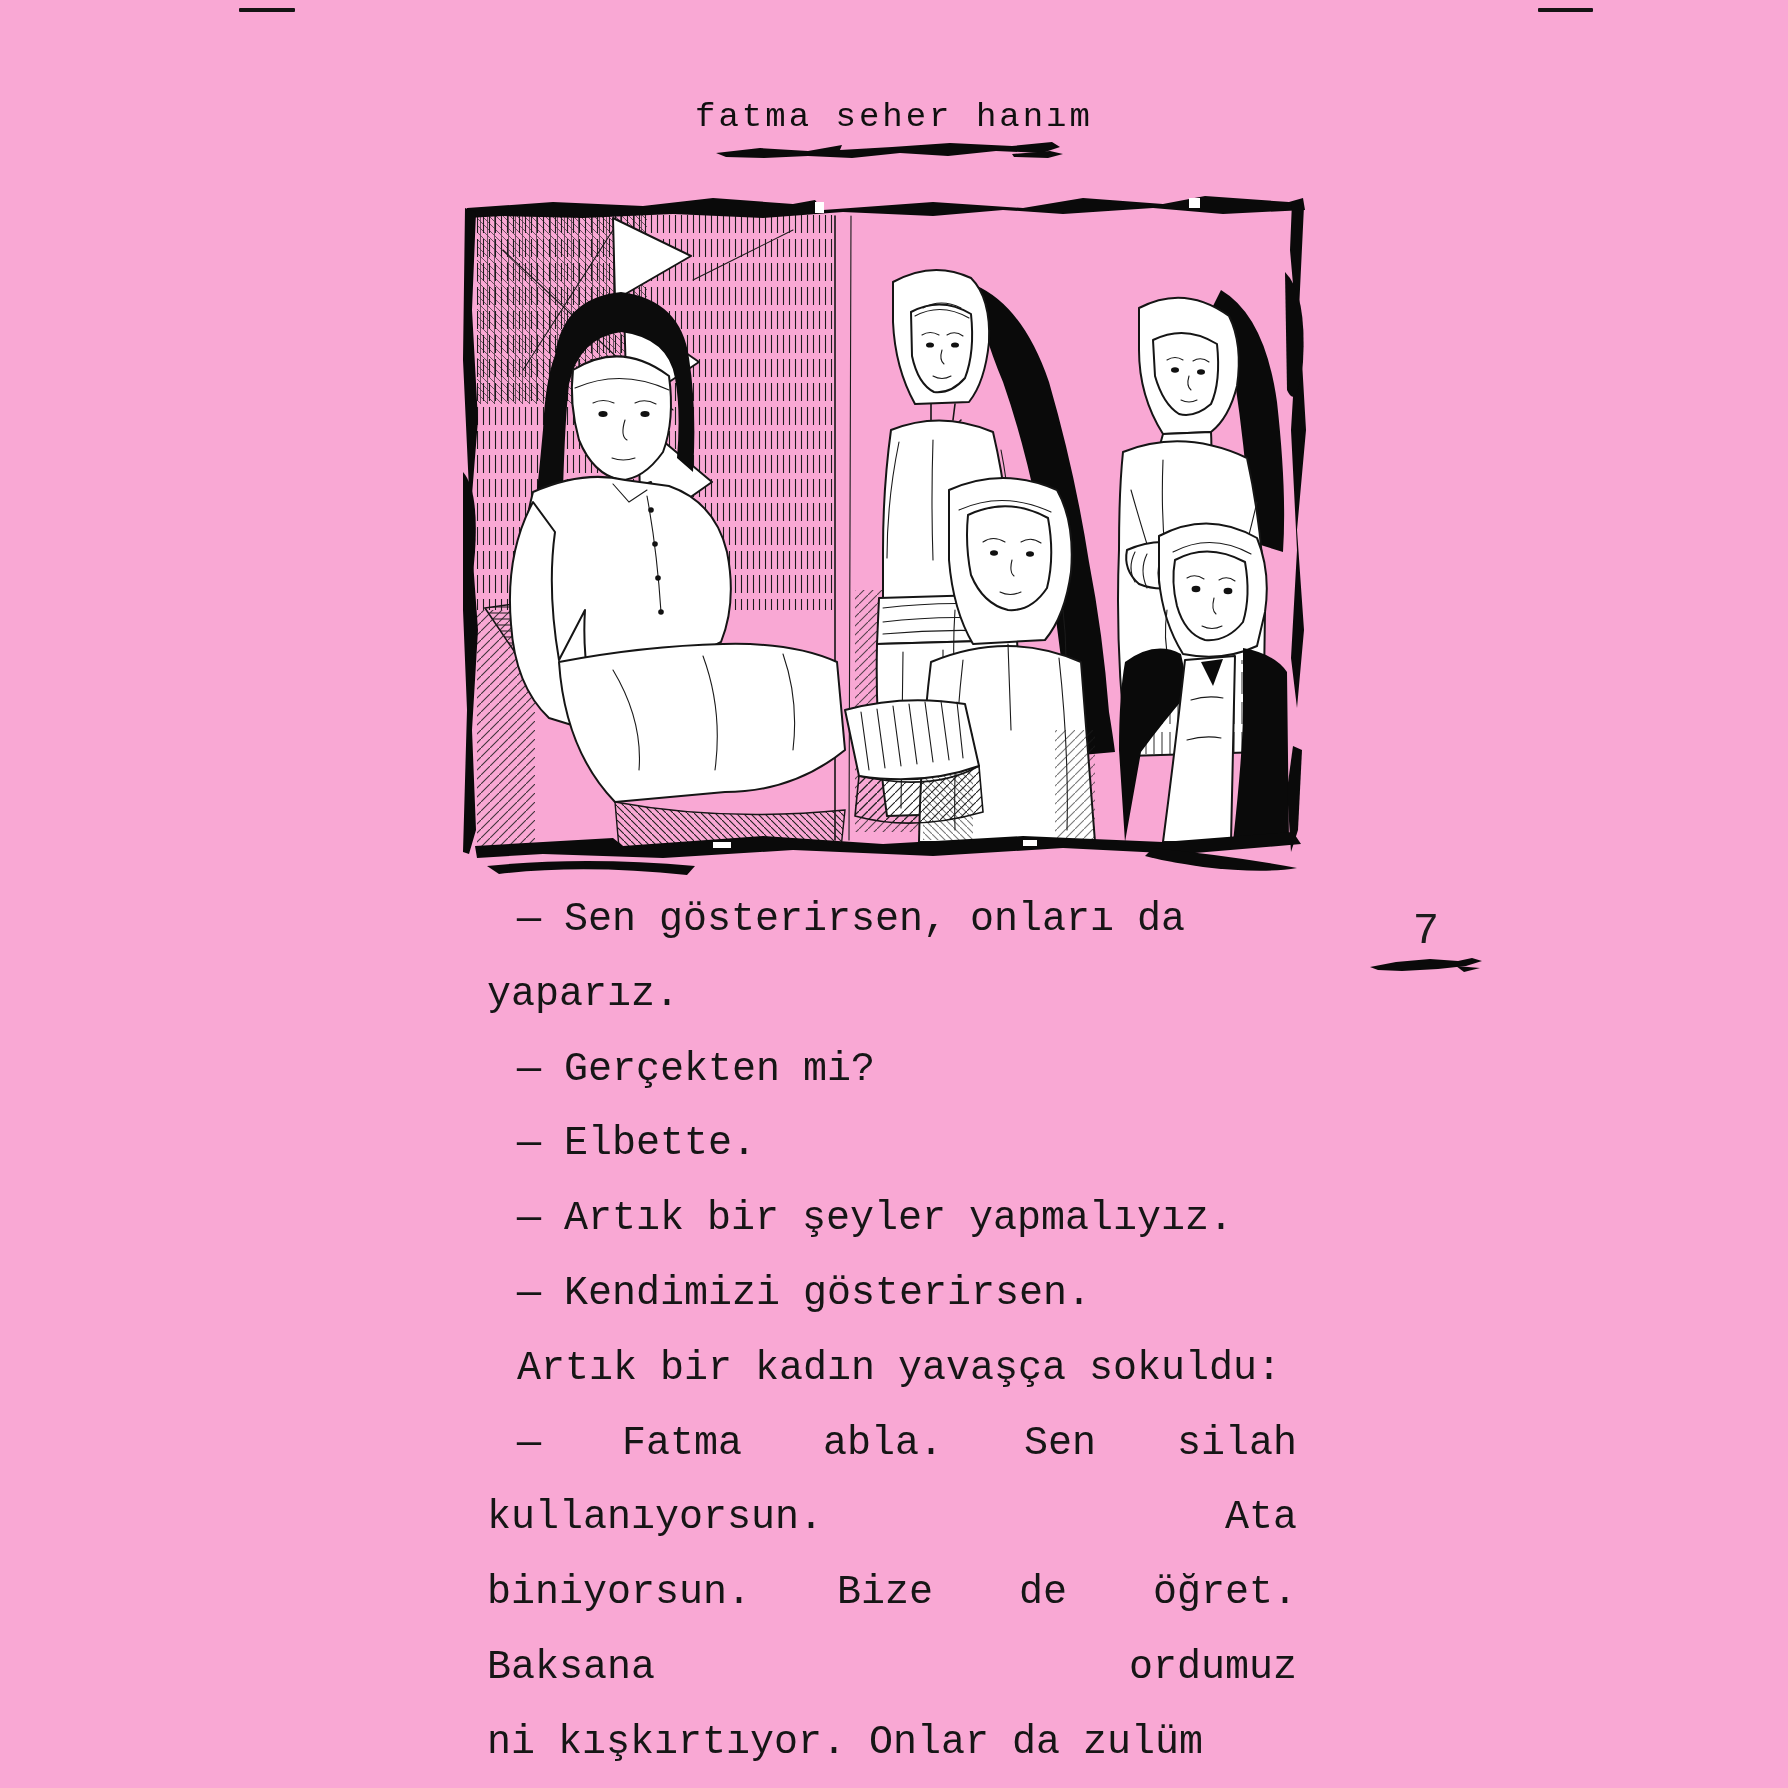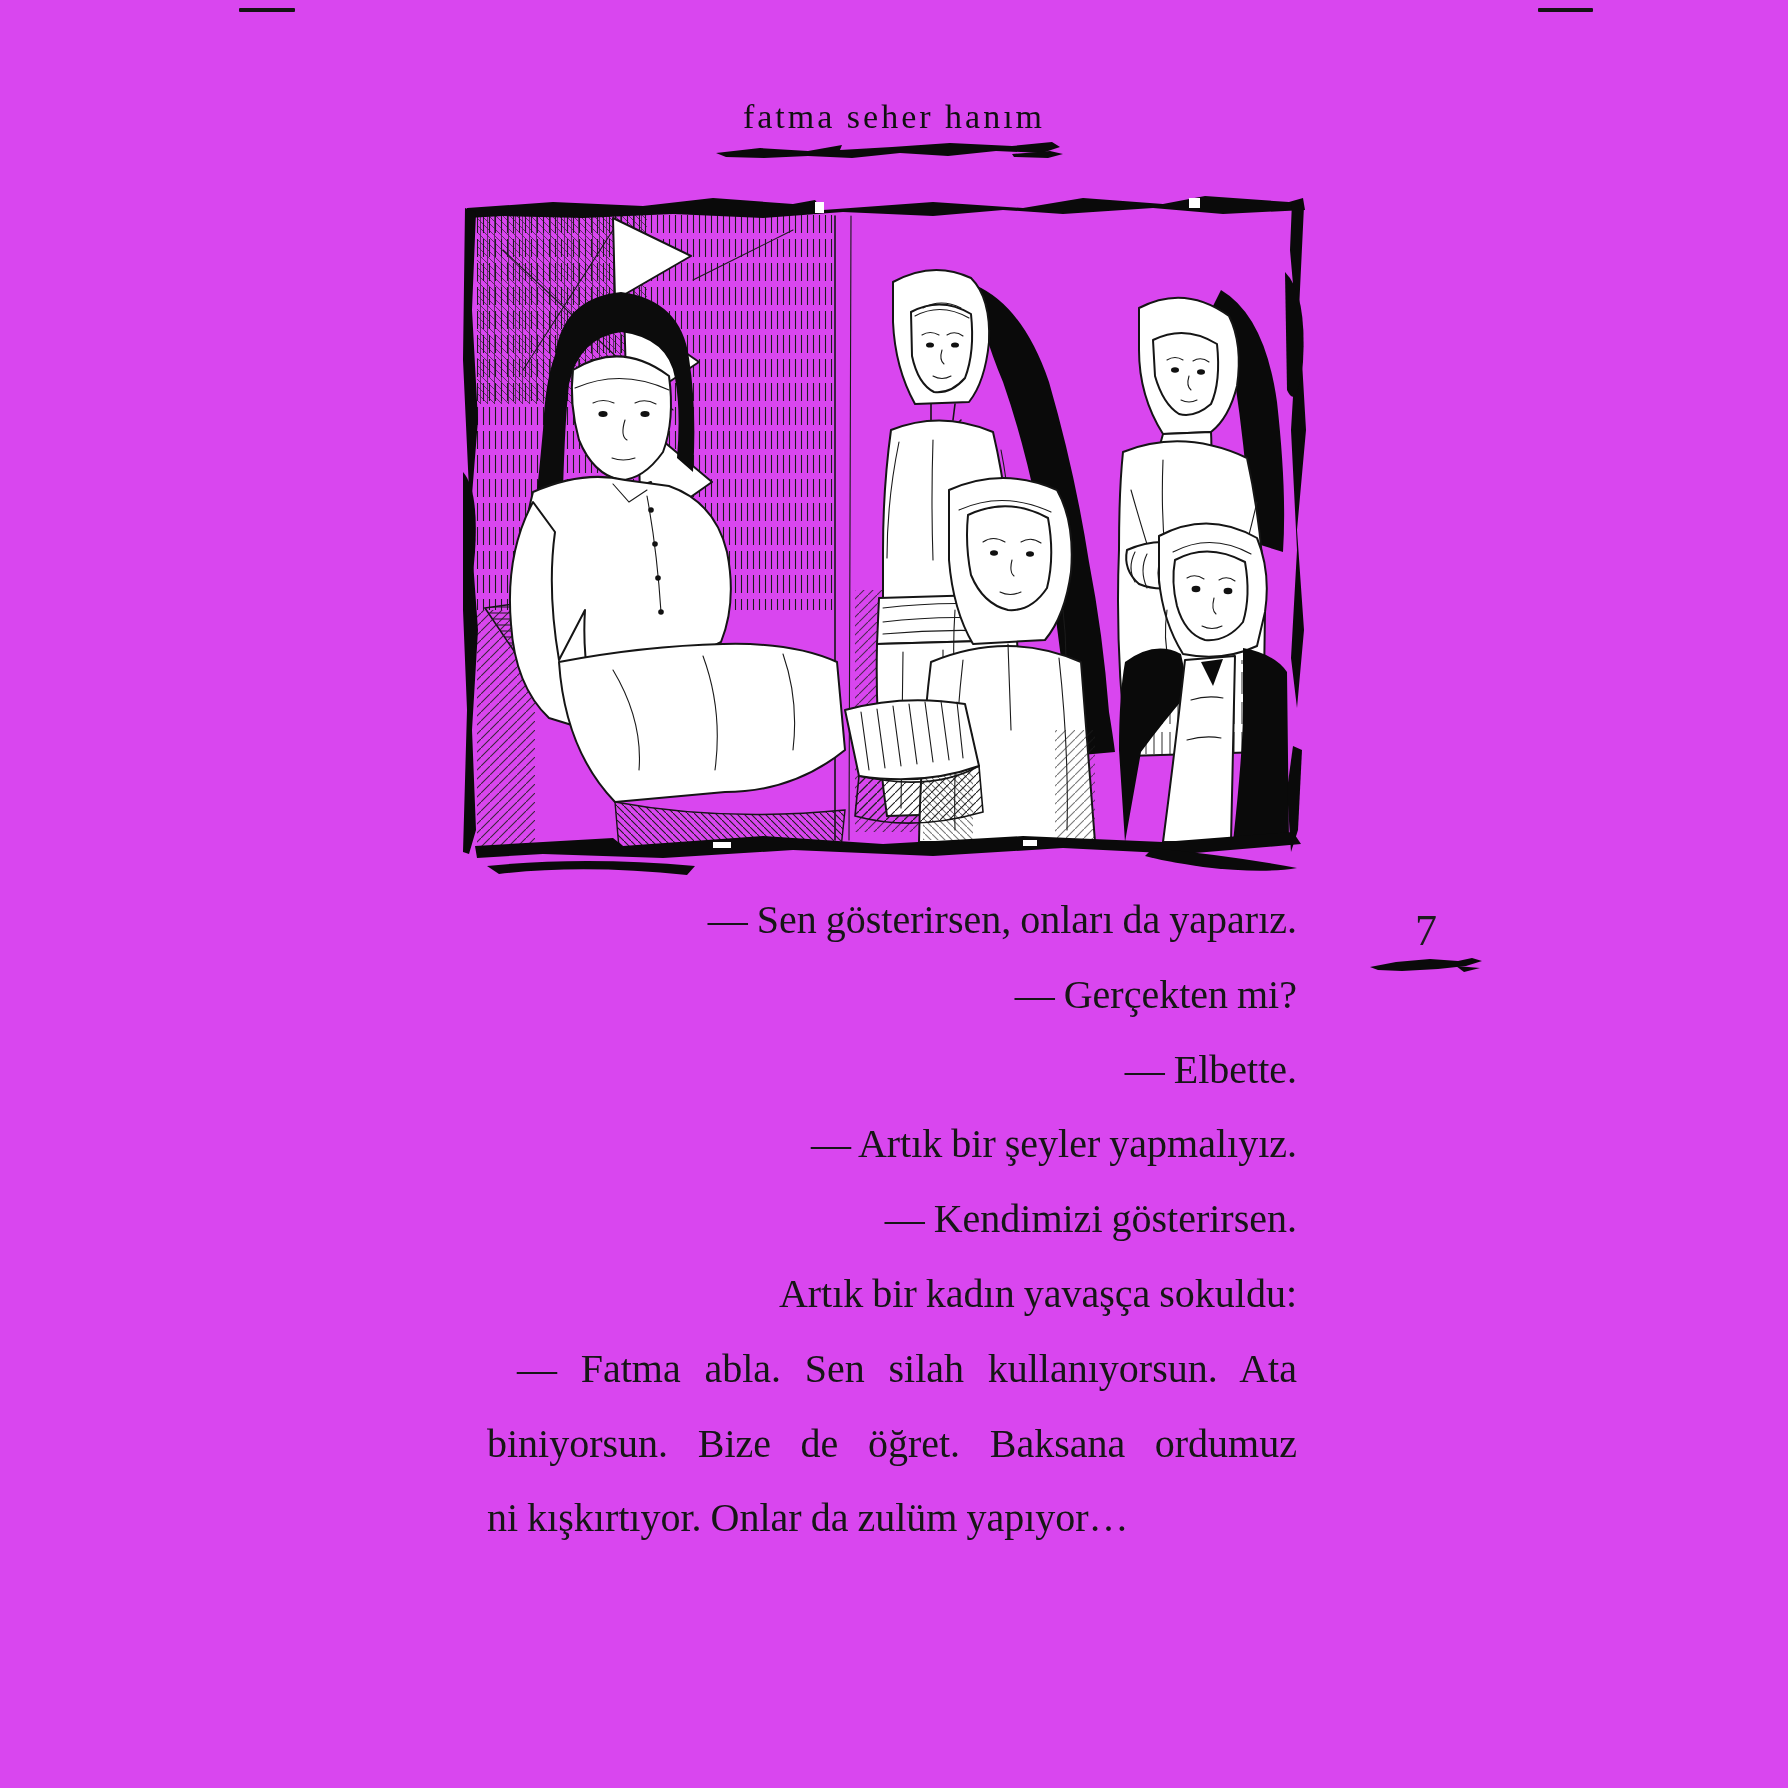--- a/index.html
+++ b/index.html
@@ -1,31 +1,31 @@
 <!DOCTYPE html>
 <html><head>
 <meta charset="utf-8">
 <style>
   html,body{margin:0;padding:0;background:#fff;}
-  #page{position:relative;width:1788px;height:1788px;background:#d946ef;overflow:hidden;
-        font-family:Liberation Serif, serif;color:#1b1b1b;}
+  #page{position:relative;width:1788px;height:1788px;background:#f9a8d4;overflow:hidden;
+        font-family:Liberation Mono, monospace;color:#1b1b1b;}
   .dash{position:absolute;height:4px;background:#141414;border-radius:1px;}
   #dash-tl{left:239px;top:8px;width:56px;}
   #dash-tr{left:1538px;top:8px;width:55px;}
   #running-title{position:absolute;left:0;top:99px;width:1788px;text-align:center;
         font-size:34px;line-height:36px;letter-spacing:3px;color:#101010;}
   #title-swoosh{position:absolute;left:712px;top:138px;}
   #illustration{position:absolute;left:463px;top:190px;}
   #page-number{position:absolute;left:1398px;top:906px;width:56px;text-align:center;
         font-size:44px;line-height:50px;color:#1d1d1d;}
   #page-swoosh{position:absolute;left:1368px;top:954px;}
   #body-text{position:absolute;left:487px;top:883px;width:810px;
         font-size:40px;line-height:74.8px;word-spacing:-1px;color:#161616;}
   .bl{white-space:normal;}
-  .ind{text-indent:30px;text-align:right;}
+  .ind{text-indent:30px;}
   .just{text-align:justify;text-align-last:justify;}
   svg .sk{fill:#fff;stroke:#151515;stroke-width:2;stroke-linejoin:round;stroke-linecap:round;}
   svg .ln{fill:none;stroke:#151515;stroke-width:1.6;stroke-linecap:round;}
   svg .thin{fill:none;stroke:#1a1a1a;stroke-width:1.1;stroke-linecap:round;}
   svg .blk{fill:#0a0a0a;stroke:none;}
 </style>
 </head>
 <body>
 
 <div id="page">

